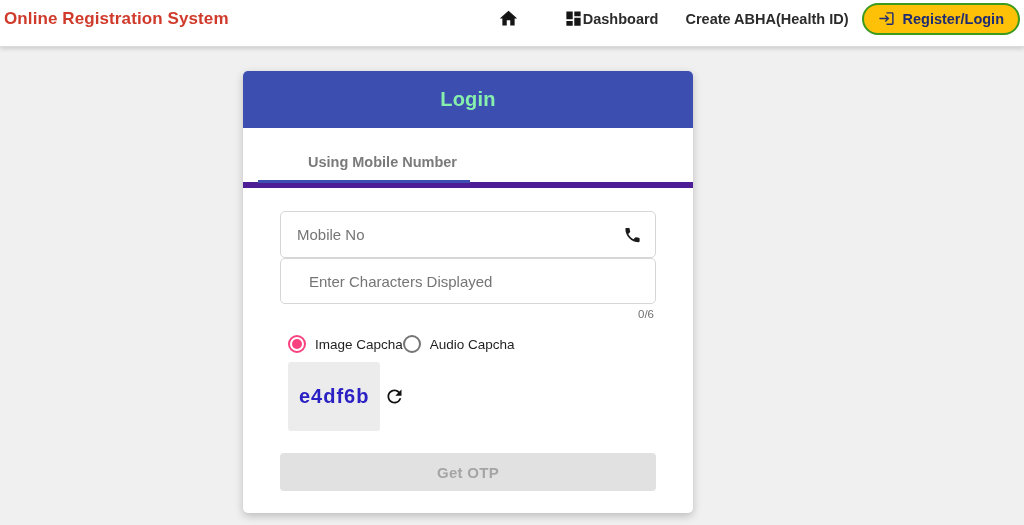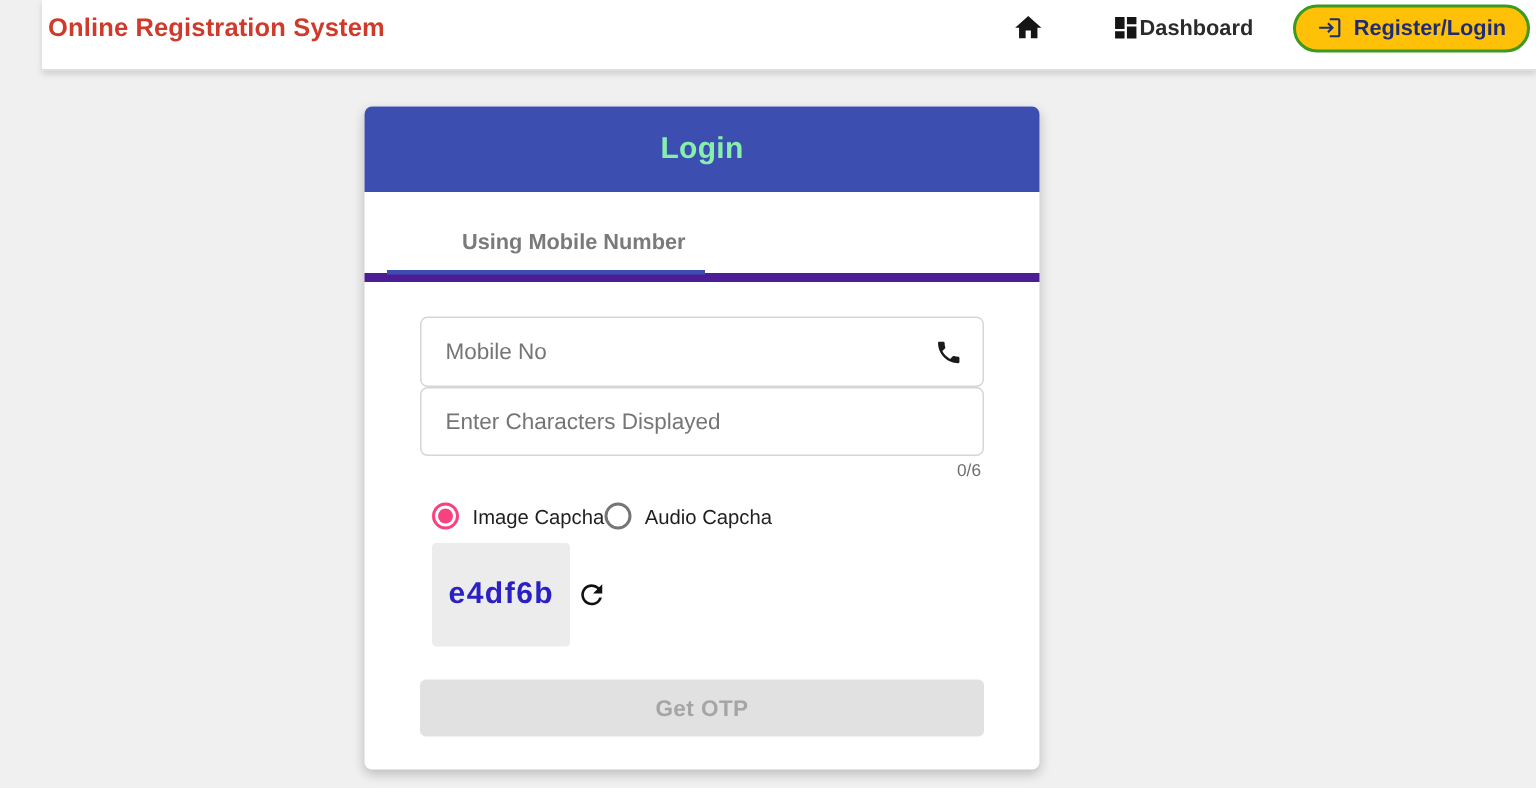--- a/index.html
+++ b/index.html
@@ -14,21 +14,20 @@
   .topbar {
     position: absolute; top: 0; left: 0; right: 0;
     height: 47px;
     background: #ffffff;
     border-bottom: 1px solid #dcdcdc;
     box-shadow: 0 2px 4px rgba(0,0,0,0.14);
     display: flex;
     align-items: center;
     padding: 0 4px 9px 4px;
     z-index: 5;
-    margin-left: 28px;
   }
   .brand-title {
     color: #d03a2b;
     font-size: 17px;
     font-weight: 700;
     letter-spacing: 0.1px;
     white-space: nowrap;
   }
   .topnav {
     margin-left: auto;
@@ -128,21 +127,21 @@
     transform: translateY(-50%);
     display: flex;
   }
   .counter-row {
     text-align: right;
     font-size: 11.5px;
     color: #6f6f6f;
     margin: 4px 2px 2px 0;
     height: 14px;
   }
-  .second-box { height: 46px; }
+  .second-box { height: 46px; padding-left: 12px; }
 
   .radio-row {
     display: flex; 
     margin: 13px 0 0 8px;
   }
   .radio-group { display: flex; align-items: center; cursor: pointer; }
   .radio-outer {
     width: 18px; height: 18px;
     border-radius: 50%;
     border: 2px solid #757575;
@@ -206,20 +205,23 @@
 
     <div class="nav-icon-btn dash-btn">
       <span class="icon-dark">
         <svg width="19" height="19" viewBox="0 0 24 24" fill="#151515">
             <path d="M3 13h8V3H3v10zm0 8h8v-6H3v6zm10 0h8V11h-8v10zm0-18v6h8V3h-8z"></path>
           </svg>
       </span>
       <span class="nav-label">Dashboard</span>
     </div>
 
+    <div class="nav-icon-btn abha-link">
+      <span class="nav-label">Create ABHA(Health ID)</span>
+    </div>
 
     <div class="register-pill">
       <span class="icon-dark">
         <svg width="17" height="17" viewBox="0 0 24 24" fill="#1f2c73">
             <path d="M11 7L9.6 8.4l2.6 2.6H2v2h10.2l-2.6 2.6L11 17l5-5-5-5zm9 12h-8v2h8c1.1 0 2-.9 2-2V5c0-1.1-.9-2-2-2h-8v2h8v14z"></path>
           </svg>
       </span>
       <span class="nav-label">Register/Login</span>
     </div>
   </nav>

